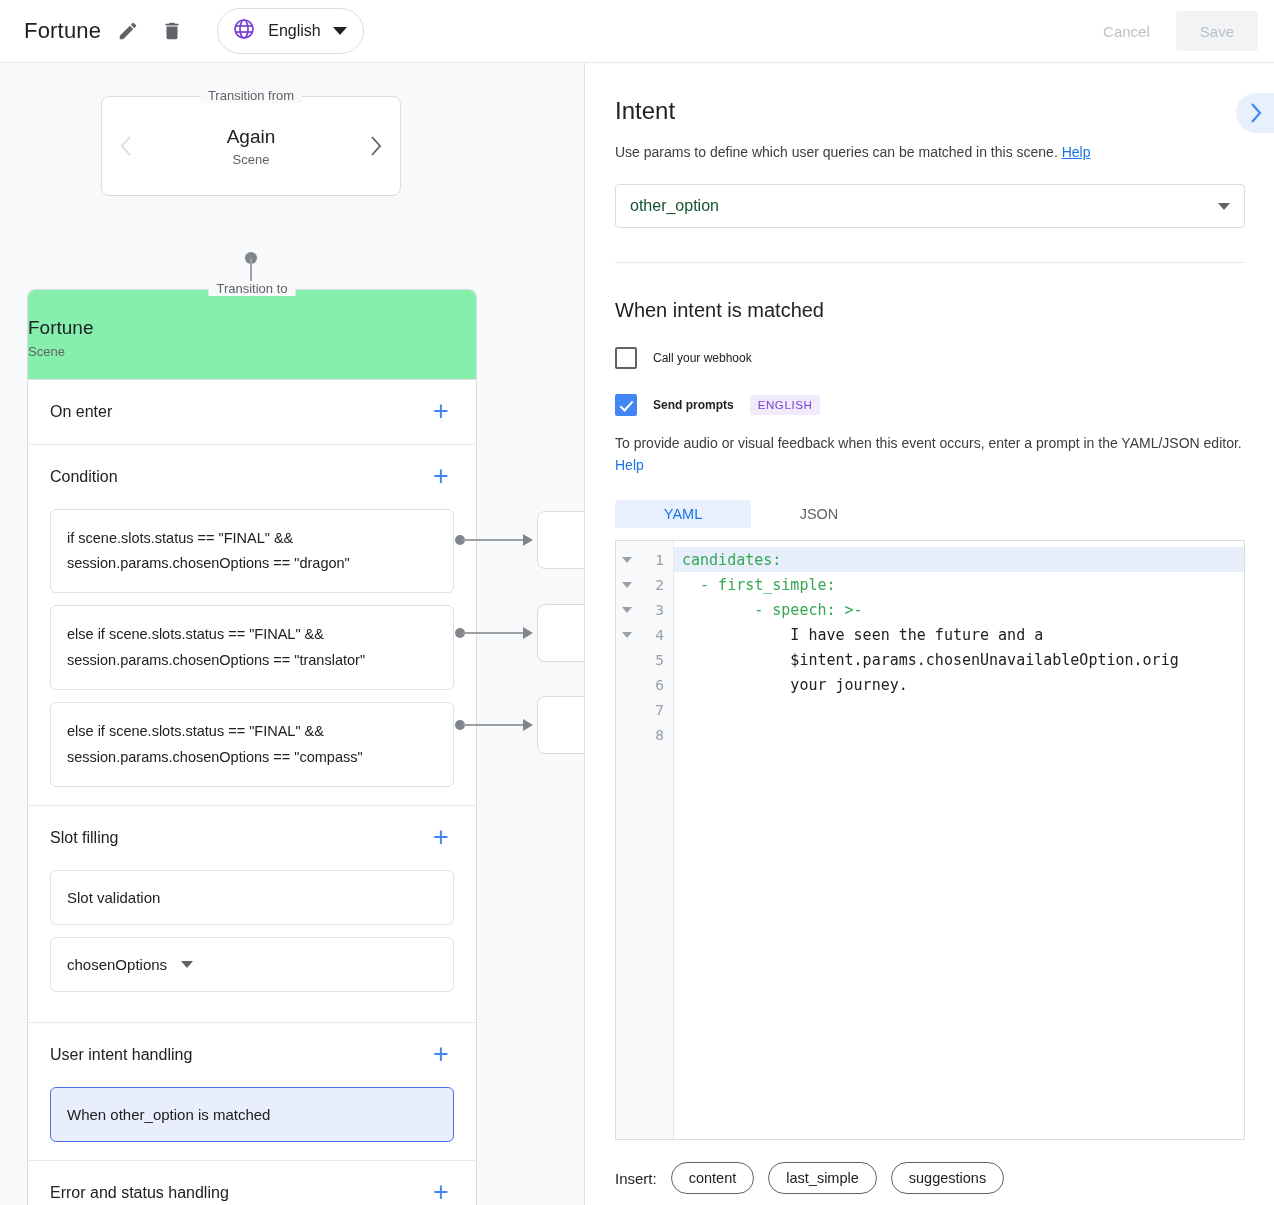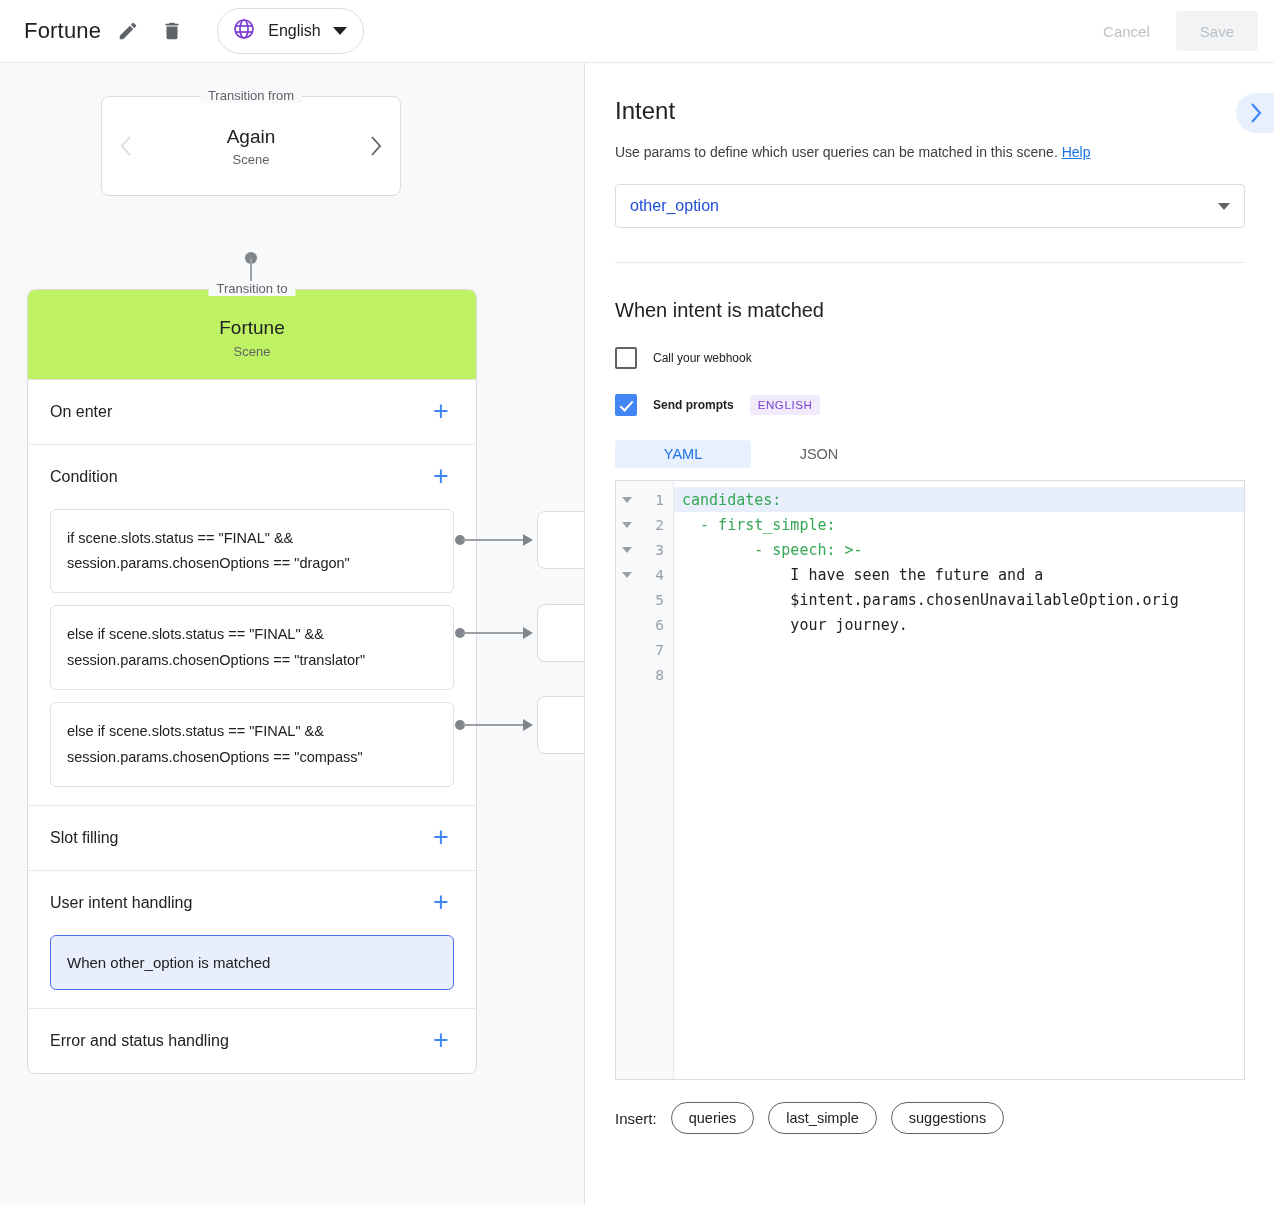--- a/index.html
+++ b/index.html
@@ -80,22 +80,22 @@
     border-right: 7px solid transparent; border-top: 11px solid #9aa0a6;
   }
 
   
   .scene-card {
     position: absolute; left: 27px; top: 226px; width: 450px;
     background: #fff; border: 1px solid #dadce0; border-radius: 8px;
     overflow: visible;
   }
   .scene-card-head {
-    position: relative; background: #bef264; border-radius: 7px 7px 0 0;
-    padding: 26px 0 20px; text-align: center; border-bottom: 1px solid #e0e0e0;
+    position: relative; background: #86efac; border-radius: 7px 7px 0 0;
+    padding: 26px 0 20px; border-bottom: 1px solid #e0e0e0;
   }
   .legend-card {
     position: absolute; top: -9px; left: 50%; transform: translateX(-50%);
     background: #f8f9fa; padding: 0 8px; font-size: 13px; color: #5f6368;
     white-space: nowrap;
   }
   .section {
     border-bottom: 1px solid #e8eaed; padding: 0 22px 0 22px;
   }
   .section:last-child { border-bottom: none; }
@@ -162,21 +162,21 @@
   .rp-section { padding: 0 29px; }
   .rp-title { font-size: 24px; color: #202124; padding-top: 34px; }
   .rp-desc { font-size: 14px; color: #3c4043; margin-top: 17px; line-height: 1.5; }
   .lnk { color: #1a73e8; text-decoration: underline; cursor: pointer; }
   .lnk2 { color: #1a73e8; text-decoration: none; cursor: pointer; }
   .select-box {
     margin-top: 21px; height: 44px; border: 1px solid #dadce0; border-radius: 4px;
     display: flex; align-items: center; padding: 0 14px; cursor: pointer;
     justify-content: space-between;
   }
-  .select-val { font-size: 16px; color: #1d4ed8; }
+  .select-val { font-size: 16px; color: #14532d; }
   .caret-sel {
     width: 0; height: 0; border-left: 6px solid transparent;
     border-right: 6px solid transparent; border-top: 7px solid #5f6368;
   }
   .divider { height: 1px; background: #e8eaed; margin-top: 34px; }
 
   .rp-h2 { font-size: 20px; color: #202124; padding-top: 36px; }
   .cb-row { display: flex; align-items: center; gap: 16px; margin-top: 25px; }
   .cbox {
     width: 22px; height: 22px; border: 2px solid #5f6368; border-radius: 2px;
@@ -348,20 +348,27 @@
             <div class="cond-text">else if scene.slots.status == "FINAL" &amp;&amp; session.params.chosenOptions == "compass"</div>
           </div>
         </div>
       </div>
 
       <div class="section">
         <div class="section-head">
           <span class="section-title">Slot filling</span>
           <span class="plus-btn">+</span>
         </div>
+        <div class="section-body">
+          <div class="plain-box">Slot validation</div>
+          <div class="plain-box with-caret">
+            <span>chosenOptions</span>
+            <span class="caret-dn"></span>
+          </div>
+        </div>
       </div>
 
       <div class="section">
         <div class="section-head">
           <span class="section-title">User intent handling</span>
           <span class="plus-btn">+</span>
         </div>
         <div class="section-body">
           <div class="sel-box">When other_option is matched</div>
         </div>
@@ -419,20 +426,24 @@
         <div class="cbox"></div>
         <div class="cb-label">Call your webhook</div>
       </div>
 
       <div class="cb-row">
         <div class="cbox checked"></div>
         <div class="cb-label bold">Send prompts</div>
         <div class="badge">ENGLISH</div>
       </div>
 
+      <div class="hint">
+        <span>To provide audio or visual feedback when this event occurs, enter a prompt in the YAML/JSON editor.</span>
+        <span class="lnk2">Help</span>
+      </div>
 
       <div class="tabs">
         <div class="tab active">YAML</div>
         <div class="tab">JSON</div>
       </div>
 
       <div class="editor">
         <div class="gutter">
           <div class="gline">
               <span class="fold"></span>
@@ -470,18 +481,18 @@
           <div class="cline-row p">            I have seen the future and a</div>
           <div class="cline-row p">            $intent.params.chosenUnavailableOption.orig</div>
           <div class="cline-row p">            your journey.</div>
           <div class="cline-row p"></div>
         </div>
       </div>
     </div>
 
     <div class="insert-row">
       <span class="insert-label">Insert:</span>
-      <span class="chip">queries</span>
+      <span class="chip">content</span>
       <span class="chip">last_simple</span>
       <span class="chip">suggestions</span>
     </div>
   </div>
 </div>
 
 </body></html>

